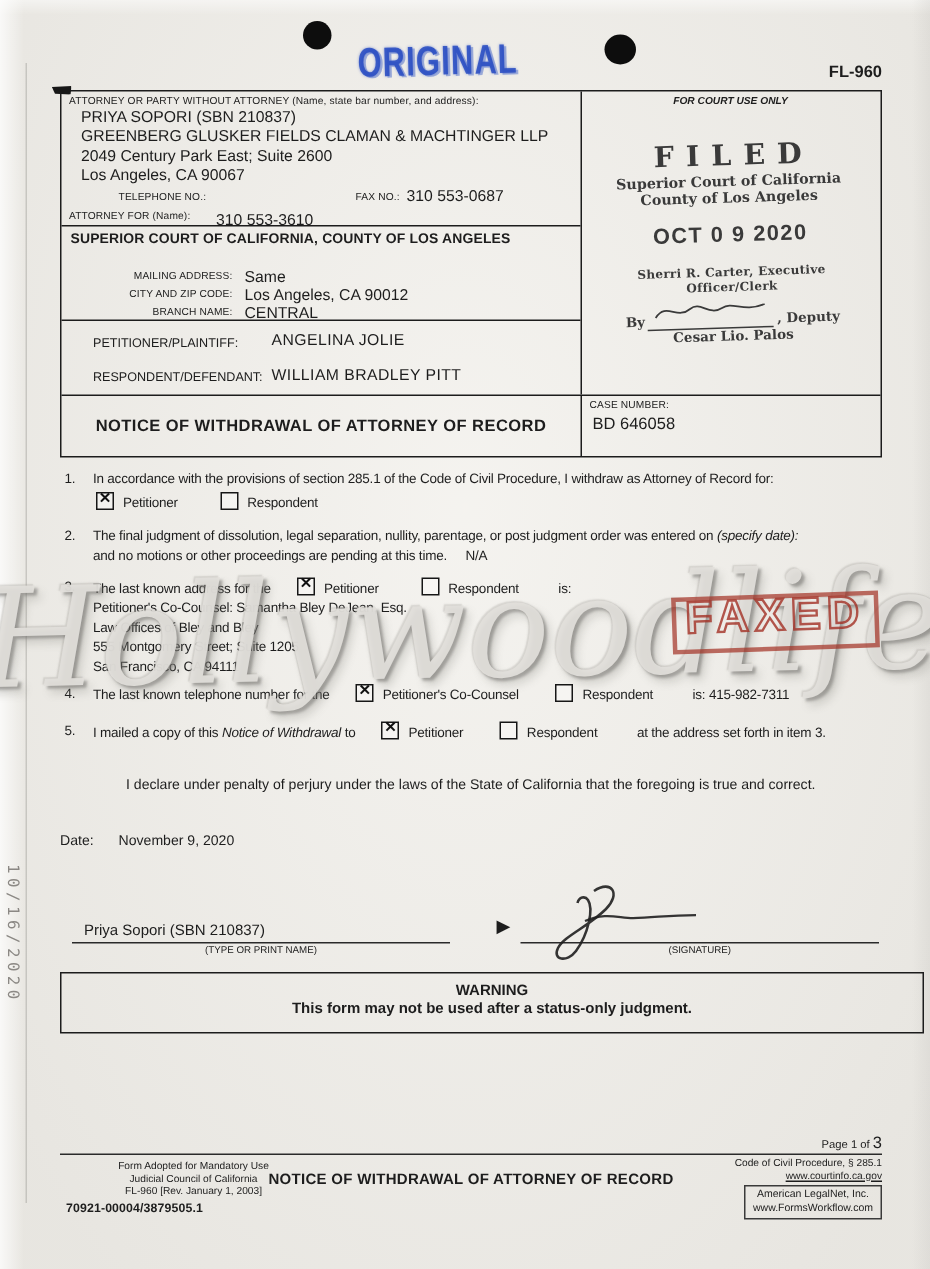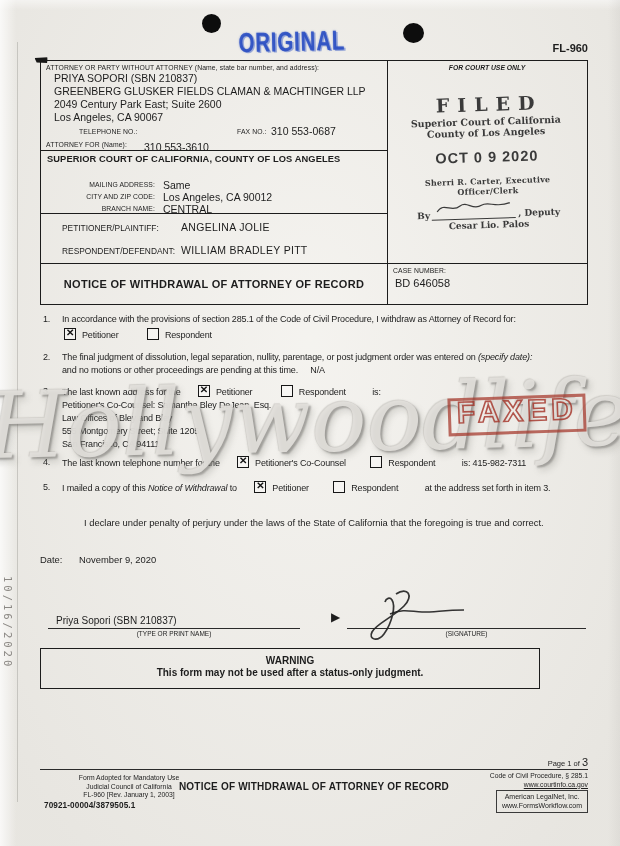--- a/index.html
+++ b/index.html
@@ -122,21 +122,21 @@
   .sig-name{ position:absolute; left:48px; top:604px; width:252px; height:24px;
     border-bottom:1.3px solid #2a2a2a; }
   .sig-name .nm{ position:absolute; left:8px; bottom:2px; font-size:10px; }
   .sig-name .cap, .sig-right .cap{ position:absolute; left:0; top:26px; width:100%;
     text-align:center; font-size:6.5px; }
   .sig-arrow{ position:absolute; left:331px; top:610px; font-size:12px; }
   .sig-right{ position:absolute; left:347px; top:604px; width:239px; height:24px;
     border-bottom:1.3px solid #2a2a2a; }
   .sig-svg{ position:absolute; left:352px; top:586px; }
 
-  .warning-box{ position:absolute; left:40px; top:648px; width:500px; height:41px;
+  .warning-box{ position:absolute; left:40px; top:648px; width:576px; height:41px;
     border:1.5px solid #1c1c1c; box-sizing:border-box; text-align:center; }
   .warning-title{ font-size:10px; font-weight:bold; margin-top:6px; }
   .warning-text{ font-size:10px; font-weight:bold; margin-top:1px; }
 
   
   .page-info{ position:absolute; left:40px; top:756px; width:548px; text-align:right;
     font-size:7.5px; font-weight:normal; }
   .page-info .big3{ font-size:11px; }
   .footer-rule{ position:absolute; left:40px; top:769px; width:548px; border-top:1.6px solid #2a2a2a; }
   .footer-left{ position:absolute; left:44px; top:774px; width:170px; text-align:center;

